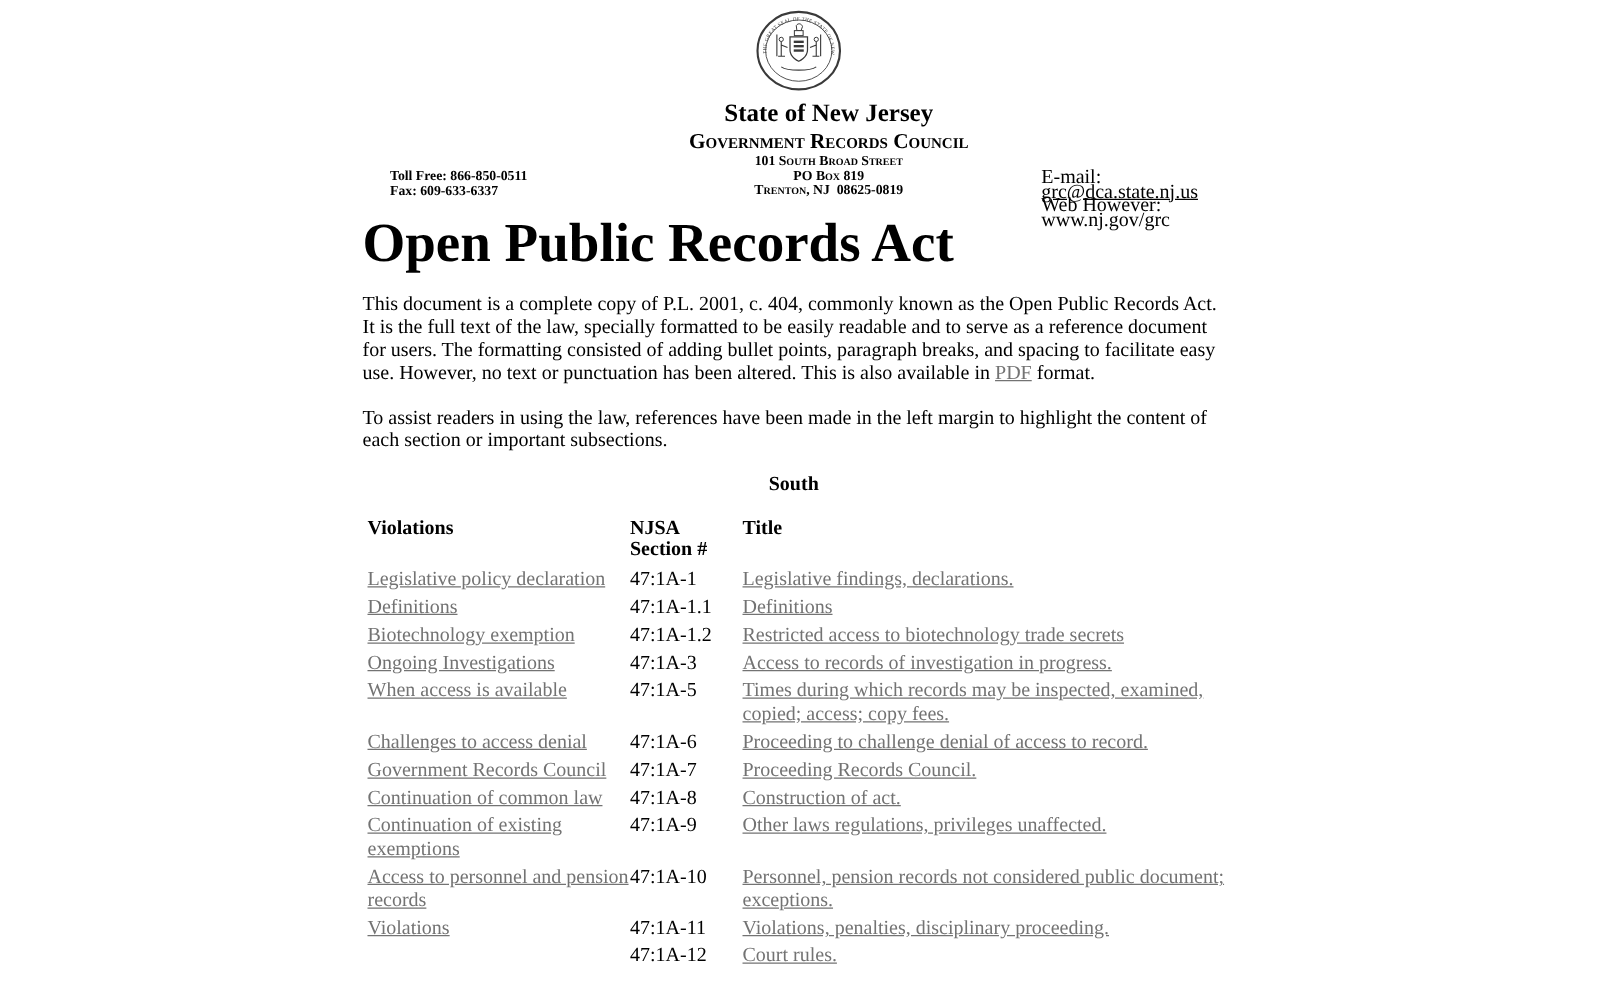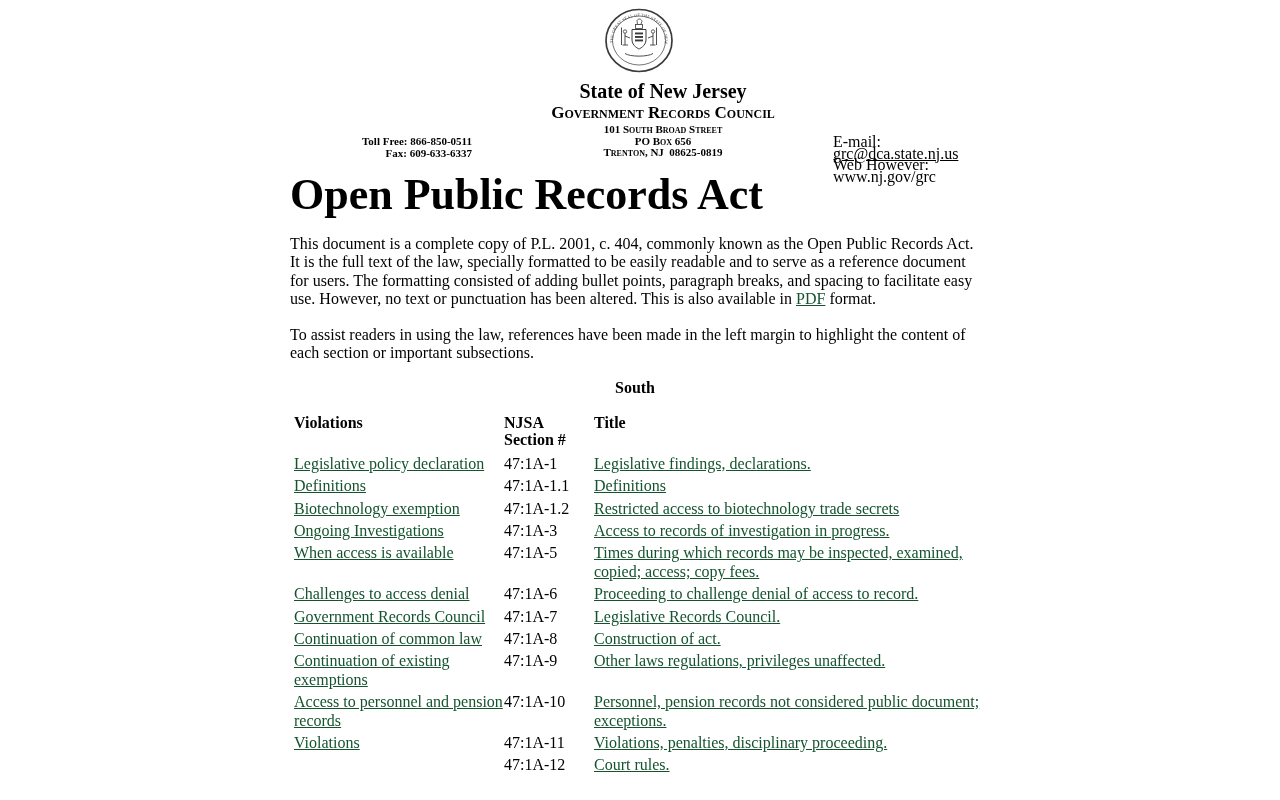--- a/index.html
+++ b/index.html
@@ -4,36 +4,36 @@
 <style>
   html, body {
     margin: 0; padding: 0;
     width: 1280px; height: 800px;
     overflow: hidden;
     background: #ffffff;
     color: #000000;
     font-family: "Liberation Serif", serif;
     font-size: 16px;
   }
-  a { color: #14532d; text-decoration: underline; cursor: pointer; }
+  a { color: #737373; text-decoration: underline; cursor: pointer; }
 
   
   .letterhead { position: relative; height: 170px; }
   .seal { position: absolute; left: 604px; top: 8px; width: 70px; height: 65px; }
   .head-center {
     position: absolute; left: 503px; top: 80px; width: 320px;
     text-align: center;
   }
   .state-name { font-size: 20px; font-weight: bold; line-height: 22px; }
   .org-name   { font-size: 17px; font-weight: bold; font-variant: small-caps; line-height: 17px; margin-top: 2px; }
   .addr-line  { font-size: 11px; font-weight: bold; font-variant: small-caps; line-height: 11.5px; }
   .addr-block { margin-top: 3px; }
   .contact-left {
     position: absolute; left: 312px; top: 136px; width: 160px;
-    text-align: right; font-size: 11px; font-weight: bold; line-height: 11.5px;
+    text-align: left; font-size: 11px; font-weight: bold; line-height: 11.5px;
   }
   .contact-right {
     position: absolute; left: 833px; top: 136px; width: 140px;
     text-align: left; font-size: 16px; font-weight: normal; line-height: 11.5px;
   }
   .contact-right a { color: #000000; }
 
   
   main { margin-left: 290px; width: 690px; }
   h1.doc-title { font-size: 44px; line-height: 37px; font-weight: bold; margin: 6px 0 22px 0; }
@@ -86,21 +86,21 @@
 
       <path d="M21,45.5 c5,3.5 23,3.5 28,0" fill="none" stroke="#3a3a3a" stroke-width="0.9"></path>
     </svg>
   </div>
 
   <div class="head-center">
     <div class="state-name">State of New Jersey</div>
     <div class="org-name">Government Records Council</div>
     <div class="addr-block">
       <div class="addr-line">101 South Broad Street</div>
-      <div class="addr-line">PO Box 656</div>
+      <div class="addr-line">PO Box 819</div>
       <div class="addr-line">Trenton, NJ&nbsp; 08625-0819</div>
     </div>
   </div>
 
   <div class="contact-left">
     <div>Toll Free: 866-850-0511</div>
     <div>Fax: 609-633-6337</div>
   </div>
 
   <div class="contact-right">
@@ -160,21 +160,21 @@
           <td><a href="#">Times during which records may be inspected, examined, copied; access; copy fees.</a></td>
         </tr>
         <tr>
           <td><a href="#">Challenges to access denial</a></td>
           <td>47:1A-6</td>
           <td><a href="#">Proceeding to challenge denial of access to record.</a></td>
         </tr>
         <tr>
           <td><a href="#">Government Records Council</a></td>
           <td>47:1A-7</td>
-          <td><a href="#">Legislative Records Council.</a></td>
+          <td><a href="#">Proceeding Records Council.</a></td>
         </tr>
         <tr>
           <td><a href="#">Continuation of common law</a></td>
           <td>47:1A-8</td>
           <td><a href="#">Construction of act.</a></td>
         </tr>
         <tr>
           <td><a href="#">Continuation of existing exemptions</a></td>
           <td>47:1A-9</td>
           <td><a href="#">Other laws regulations, privileges unaffected.</a></td>

